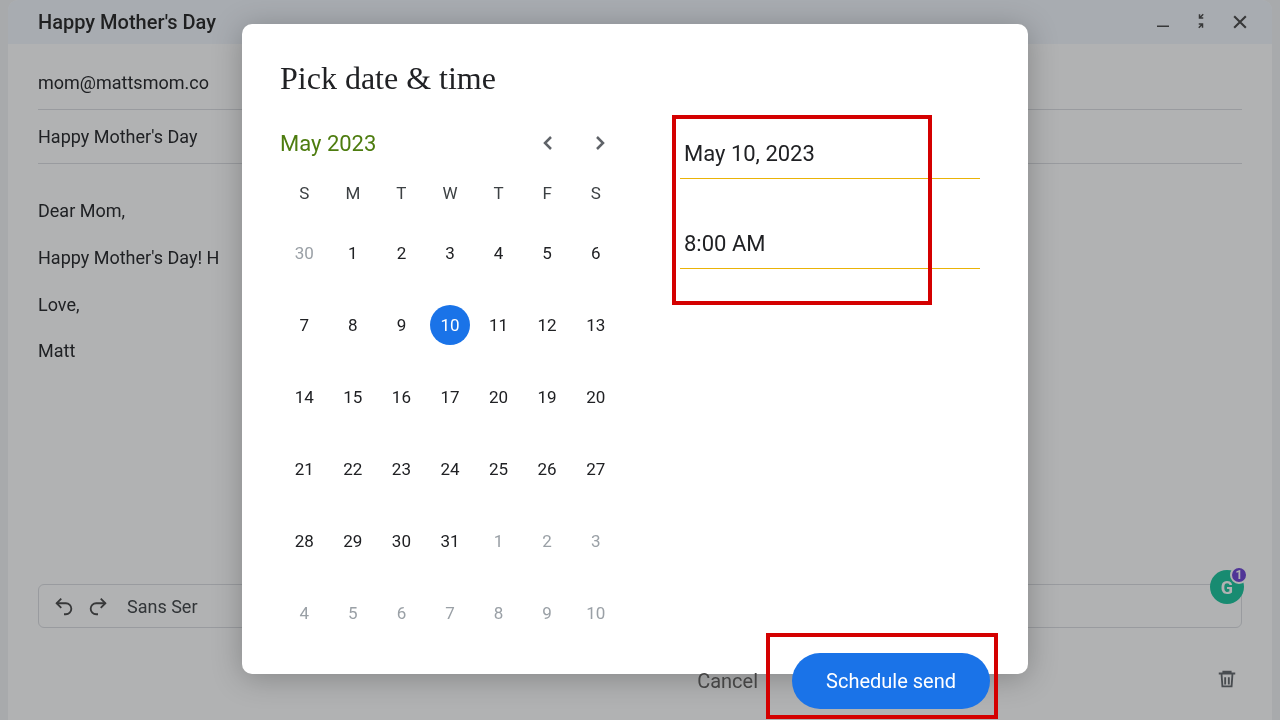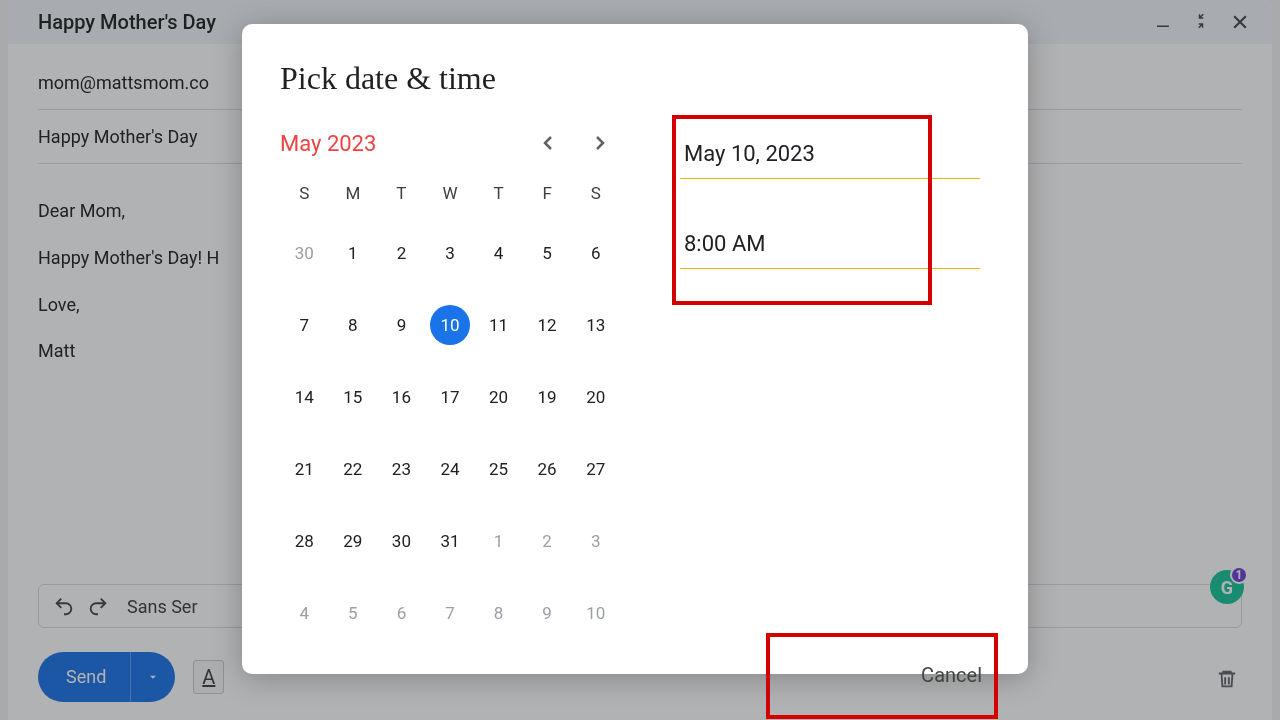--- a/index.html
+++ b/index.html
@@ -82,21 +82,21 @@
     background: #fff;
     border-radius: 10px;
     box-shadow: 0 4px 30px rgba(0,0,0,0.25);
     padding: 36px 38px 28px 38px;
     display: flex; flex-direction: column;
   }
   .dialog-title { font-size: 32px; color: #202124; font-weight: 400; margin-bottom: 32px; font-family: Liberation Serif, serif; }
   .dialog-body { display: flex; gap: 60px; flex: 1; }
   .calendar-pane { width: 340px; }
   .calendar-header { display: flex; align-items: center; justify-content: space-between; margin-bottom: 18px; }
-  .calendar-month { font-size: 22px; color: #ef4444; text-align: center; }
+  .calendar-month { font-size: 22px; color: #4d7c0f; text-align: center; }
   .calendar-nav { display: flex; gap: 24px; padding-right: 6px; }
   .calendar-nav .nav-btn { width: 28px; height: 28px; color: #5f6368; cursor: pointer; display: flex; align-items:center; justify-content:center; }
   .calendar-grid { display: grid; grid-template-columns: repeat(7, 1fr); row-gap: 12px; }
   .dow { text-align: center; font-size: 17px; color: #3c4043; font-weight: 400; padding: 8px 0; }
   .day { text-align: center; font-size: 17px; color: #202124; padding: 10px 0; cursor: pointer; position: relative; }
   .day.gray { color: #9aa0a6; }
   .day.selected span {
     display: inline-flex; width: 40px; height: 40px; align-items: center; justify-content: center;
     background: #1a73e8; color: #fff; border-radius: 50%;
   }
@@ -178,31 +178,20 @@
     </span>
     <span class="t-icon">
       <svg viewBox="0 0 24 24" width="22" height="22" fill="none" stroke="currentColor" stroke-width="2">
           <path d="M15 14l5-5-5-5"></path>
           <path d="M20 9H10a6 6 0 0 0 0 12h2"></path>
         </svg>
     </span>
     <span class="toolbar-font">Sans Ser</span>
   </div>
 
-  <div class="send-row">
-    <div class="send-button">
-      <div class="send-main">Send</div>
-      <div class="send-arrow">
-        <svg viewBox="0 0 24 24" width="14" height="14" fill="currentColor">
-            <path d="M7 10l5 5 5-5z"></path>
-          </svg>
-      </div>
-    </div>
-    <span class="underline-a">A</span>
-  </div>
 
   <span class="trash">
     <svg viewBox="0 0 24 24" width="22" height="22" fill="none" stroke="currentColor" stroke-width="2">
         <path d="M3 6h18M8 6V4h8v2M6 6l1 14h10l1-14M10 10v8M14 10v8"></path>
       </svg>
   </span>
 
   <div class="grammarly">
     <span>G</span>
     <div class="badge">1</div>
@@ -285,14 +274,15 @@
     </div>
     <div class="inputs-pane">
       <div class="highlight-box-1"></div>
       <input class="date-input" value="May 10, 2023" style="">
       <input class="time-input" value="8:00 AM" style="">
     </div>
   </div>
   <div class="dialog-actions">
     <div class="highlight-box-2"></div>
     <button class="btn-cancel">Cancel</button>
+    <button class="btn-primary">Schedule send</button>
   </div>
 </div>
 
 </body></html>

